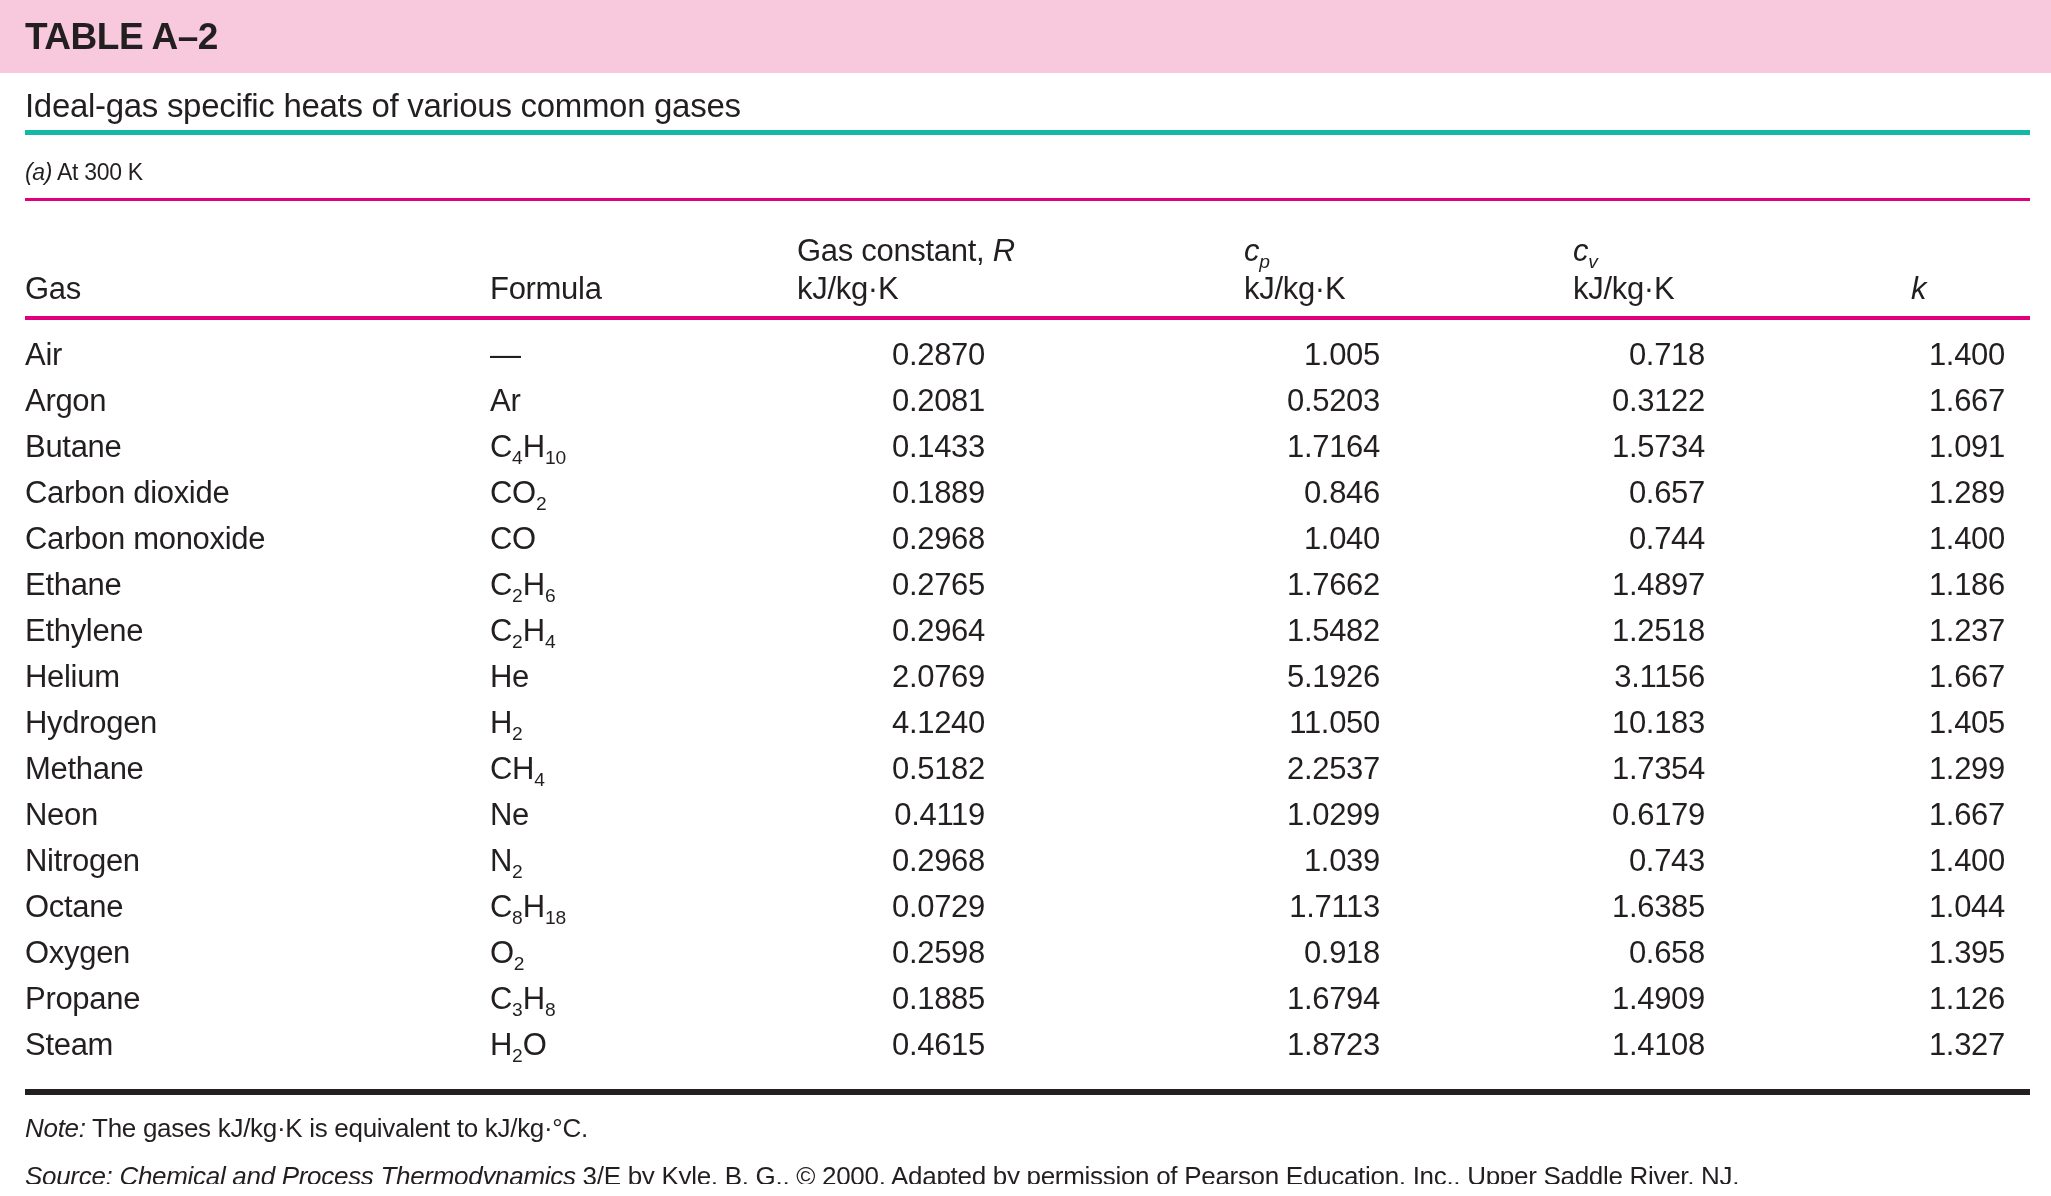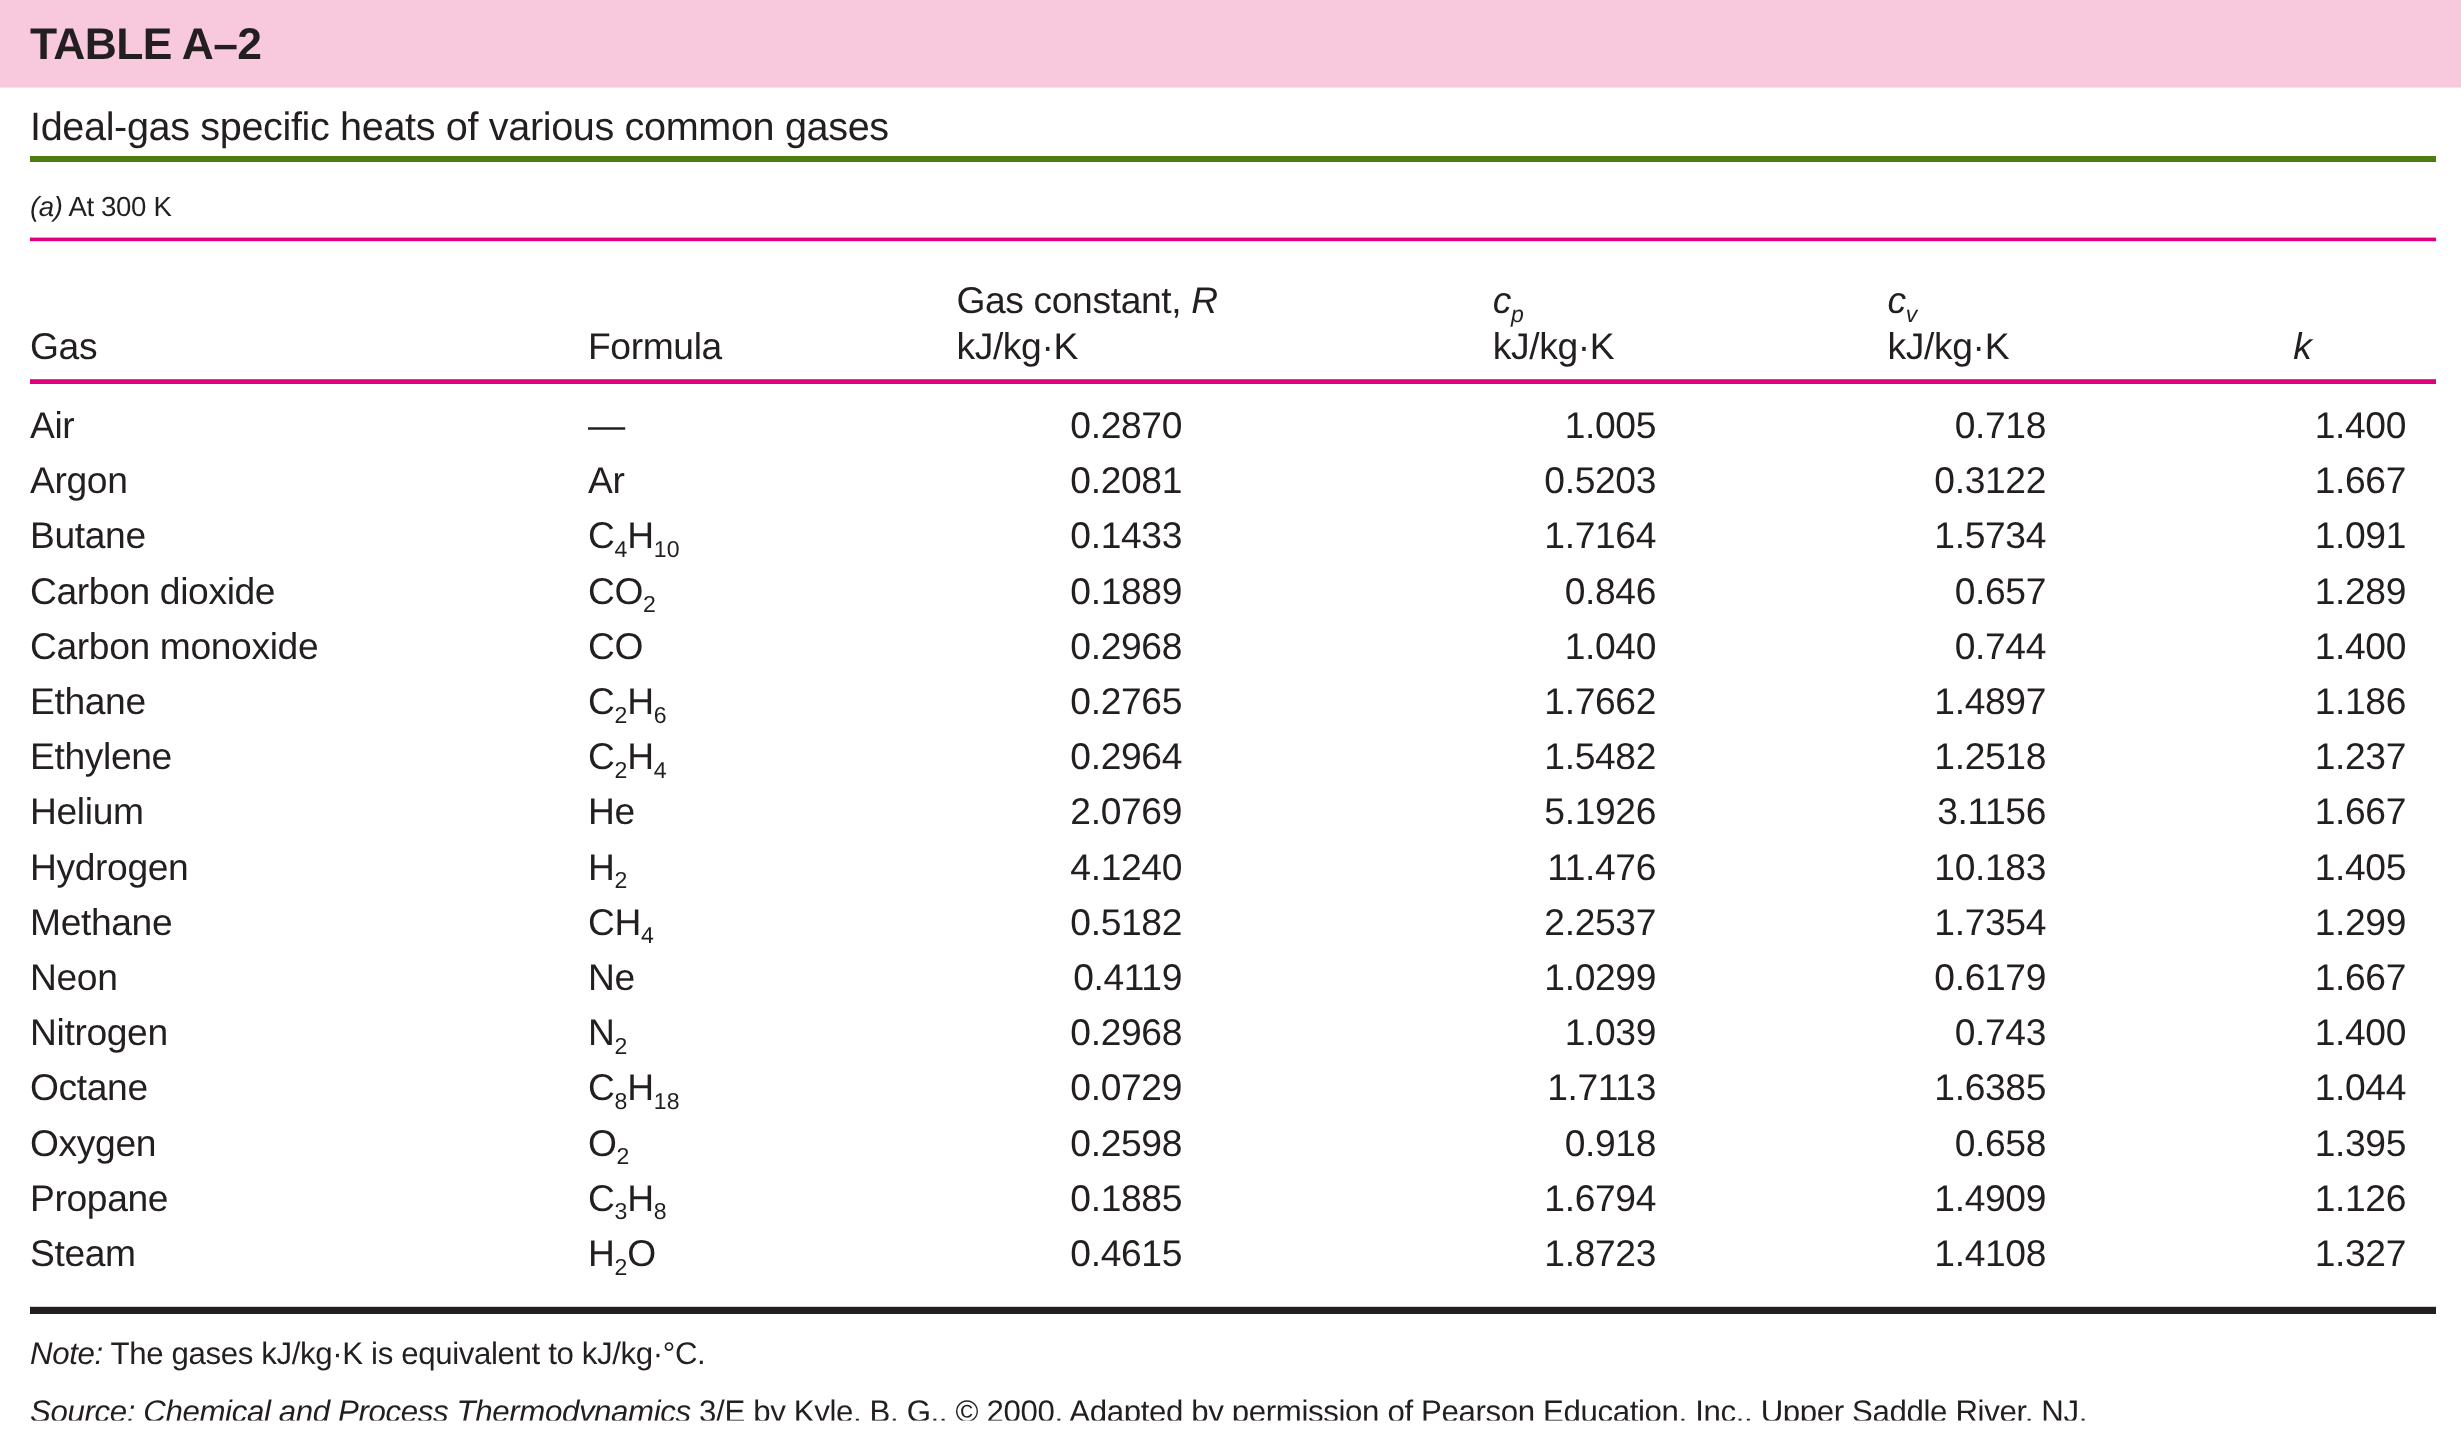--- a/index.html
+++ b/index.html
@@ -18,21 +18,21 @@
     display:flex;align-items:center;
   }
   .band-label{
     margin-left:25px;
     font-size:37px;font-weight:bold;
     letter-spacing:-0.5px;
   }
   .content{margin:0 21px 0 25px;width:2005px;}
   .title-wrap{
     padding-top:13px;padding-bottom:4px;
-    border-bottom:5px solid #4d7c0f;
+    border-bottom:5px solid #14b8a6;
     font-size:33px;line-height:40px;
   }
   .subtitle-wrap{
     padding-top:17px;padding-bottom:6px;
     border-bottom:3px solid #e0007d;
     font-size:23px;line-height:40px;
   }
   .ital{font-style:italic;}
   .thead{
     position:relative;height:115px;
@@ -148,21 +148,21 @@
         <div class="cell c-formula">He</div>
         <div class="cell num c-r">2.0769</div>
         <div class="cell num c-cp">5.1926</div>
         <div class="cell num c-cv">3.1156</div>
         <div class="cell num c-k">1.667</div>
       </div>
         <div class="row">
         <div class="cell c-gas">Hydrogen</div>
         <div class="cell c-formula">H<sub>2</sub></div>
         <div class="cell num c-r">4.1240</div>
-        <div class="cell num c-cp">11.476</div>
+        <div class="cell num c-cp">11.050</div>
         <div class="cell num c-cv">10.183</div>
         <div class="cell num c-k">1.405</div>
       </div>
         <div class="row">
         <div class="cell c-gas">Methane</div>
         <div class="cell c-formula">CH<sub>4</sub></div>
         <div class="cell num c-r">0.5182</div>
         <div class="cell num c-cp">2.2537</div>
         <div class="cell num c-cv">1.7354</div>
         <div class="cell num c-k">1.299</div>

